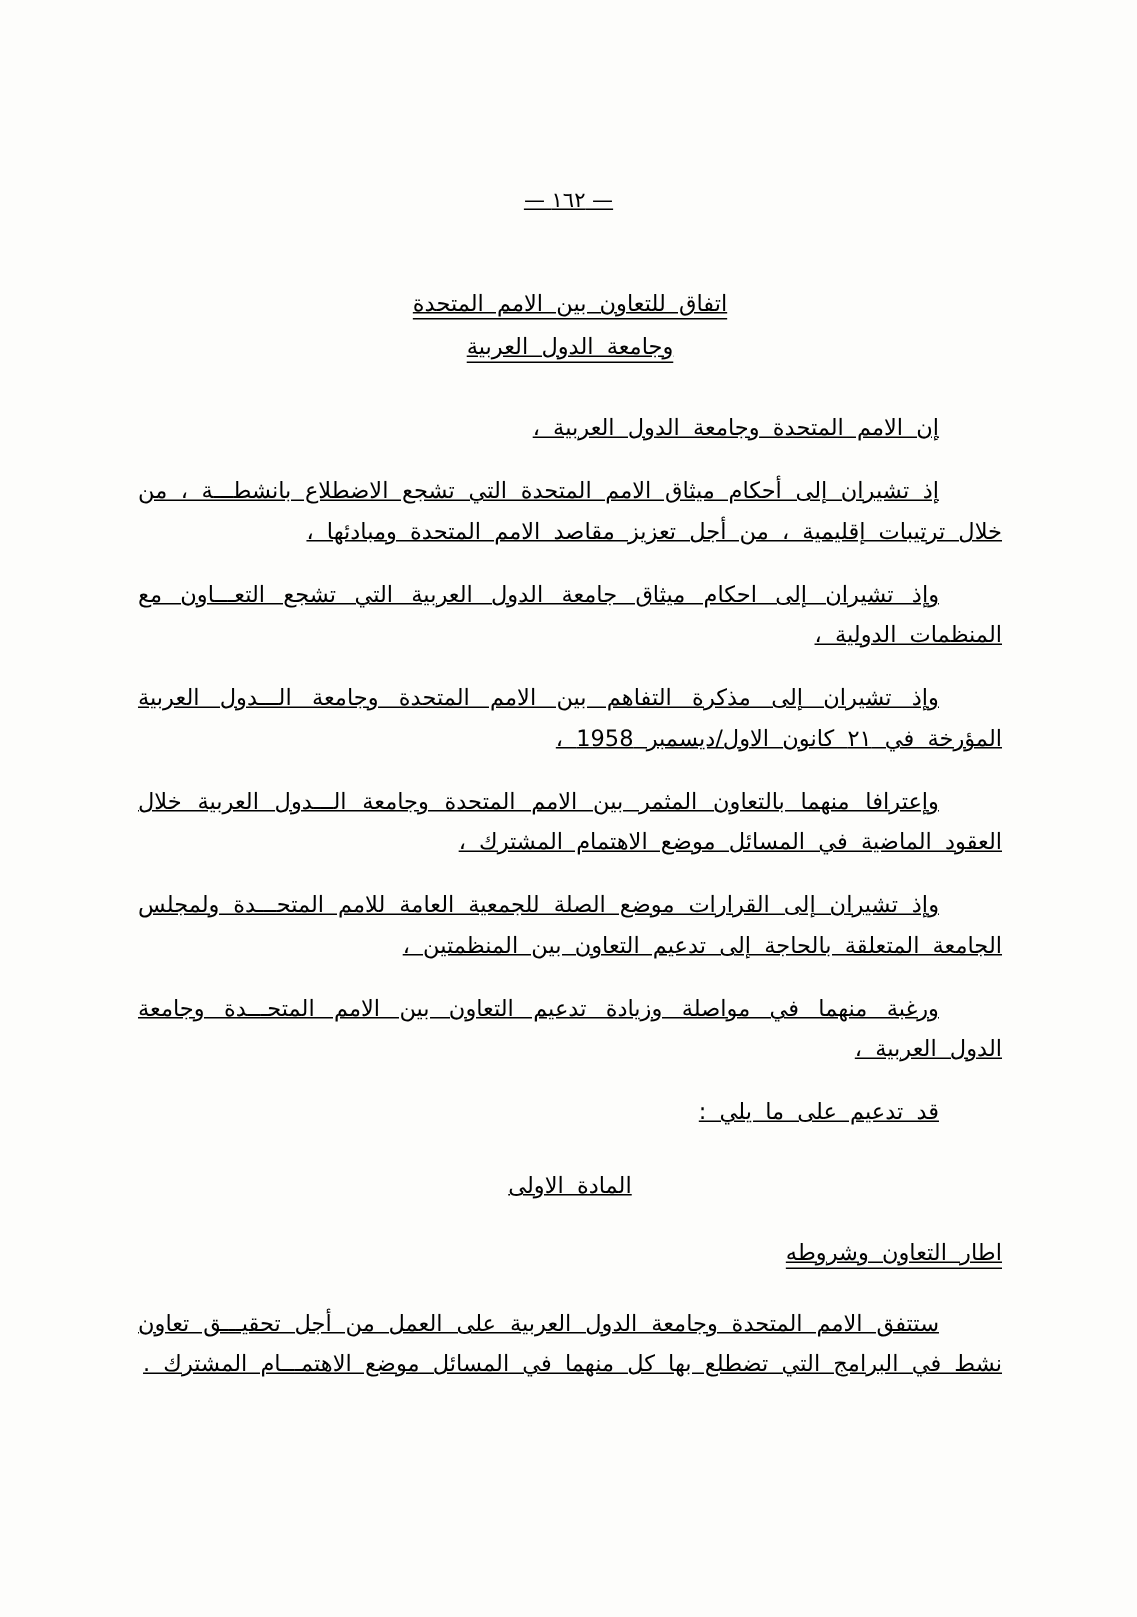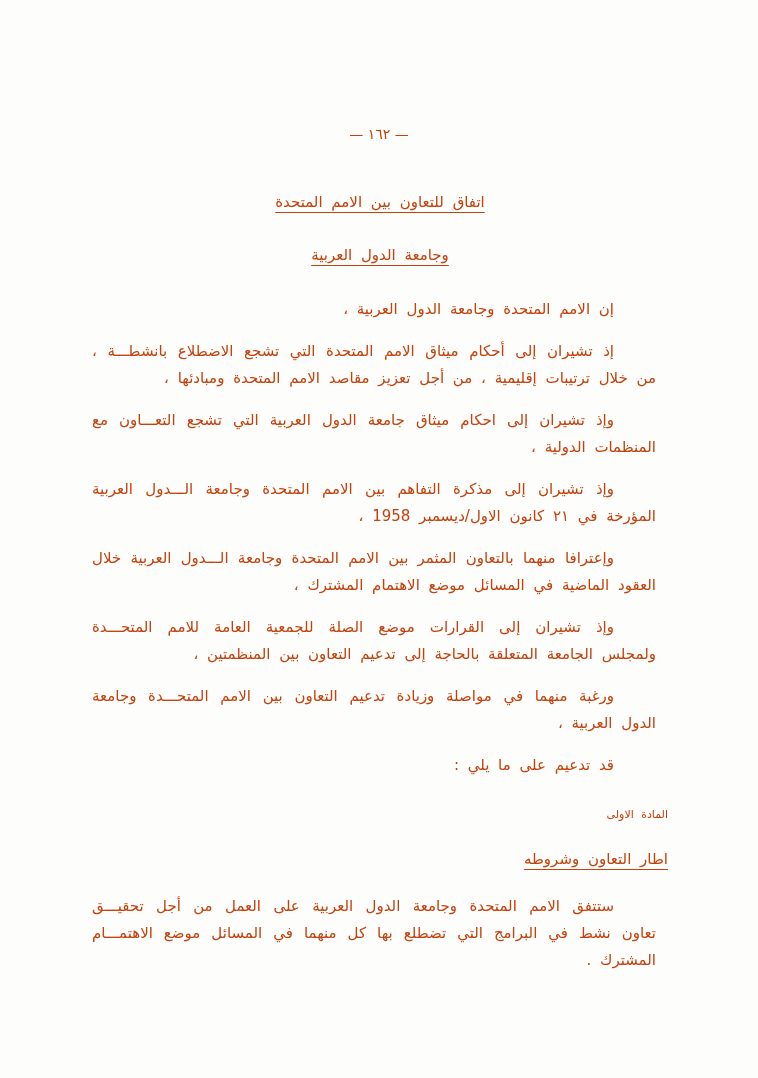--- a/index.html
+++ b/index.html
@@ -8,59 +8,61 @@
     background: #ffffff;
   }
   .page {
     position: relative;
     width: 758px;
     height: 1078px;
     margin: 0 auto;
     background: #fdfdfb;
     overflow: hidden;
     font-family: "DejaVu Sans", sans-serif;
-    color: #c2410c;
+    color: #000000;
+    text-decoration: underline;
     -webkit-font-smoothing: antialiased;
   }
   .page-number {
     padding-top: 126px;
     text-align: center;
     font-size: 14px;
     letter-spacing: 1px;
     direction: rtl;
   }
   .content {
     margin: 46px 90px 0 92px;
     direction: rtl;
   }
   .title {
     text-align: center;
     font-size: 15px;
     line-height: 29px;
     margin-bottom: 26px;
     word-spacing: 4px;
   }
-  .title-line { display: block; margin-top: 24px; }
+  .title-line { display: block; }
   .underlined {
     text-decoration: underline;
     text-underline-offset: 5px;
     text-decoration-thickness: 1px;
   }
   .para {
-    margin: 0 12px 15px 0;
+    margin: 0 0 15px 0;
     font-size: 15px;
     line-height: 27px;
     text-align: justify;
     text-justify: inter-word;
     text-indent: 42px;
     word-spacing: 4px;
   }
   .article-heading {
     margin: 22px 0 0 0;
-    font-size: 11px;
+    text-align: center;
+    font-size: 15px;
     line-height: 27px;
     word-spacing: 4px;
   }
   .article-subheading {
     margin: 18px 0 20px 0;
     text-align: right;
     font-size: 15px;
     line-height: 27px;
     word-spacing: 4px;
   }

